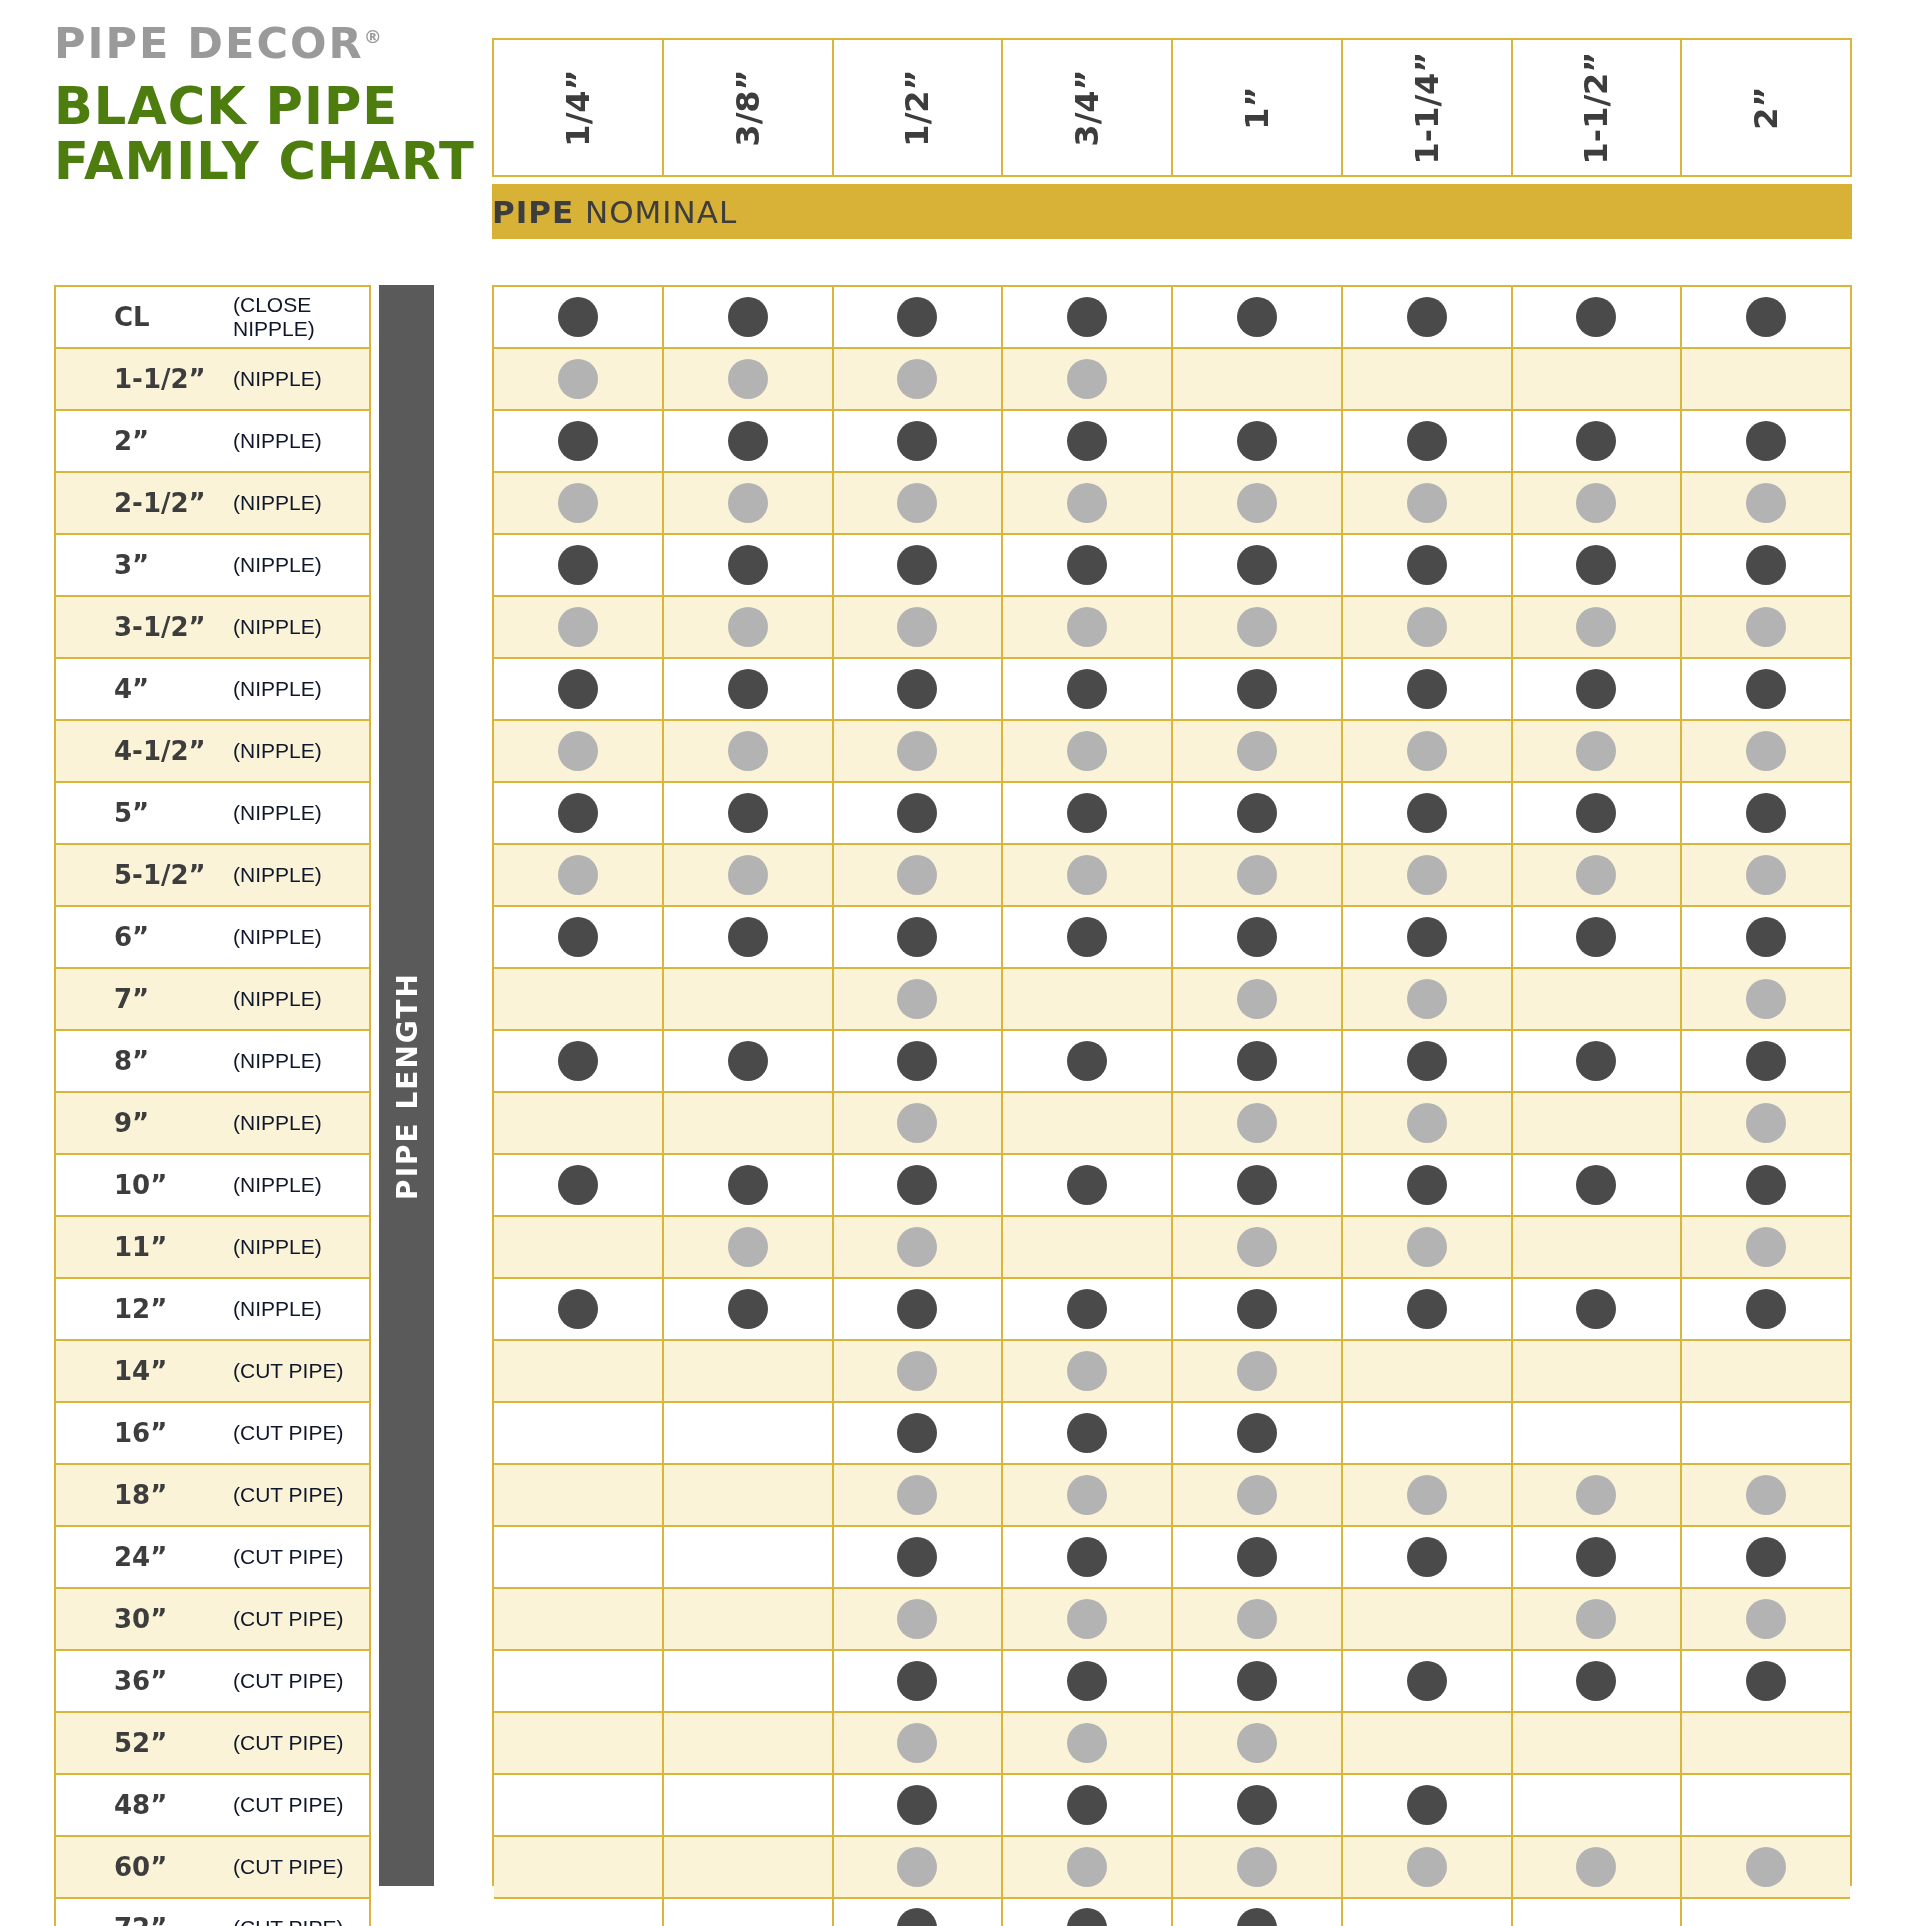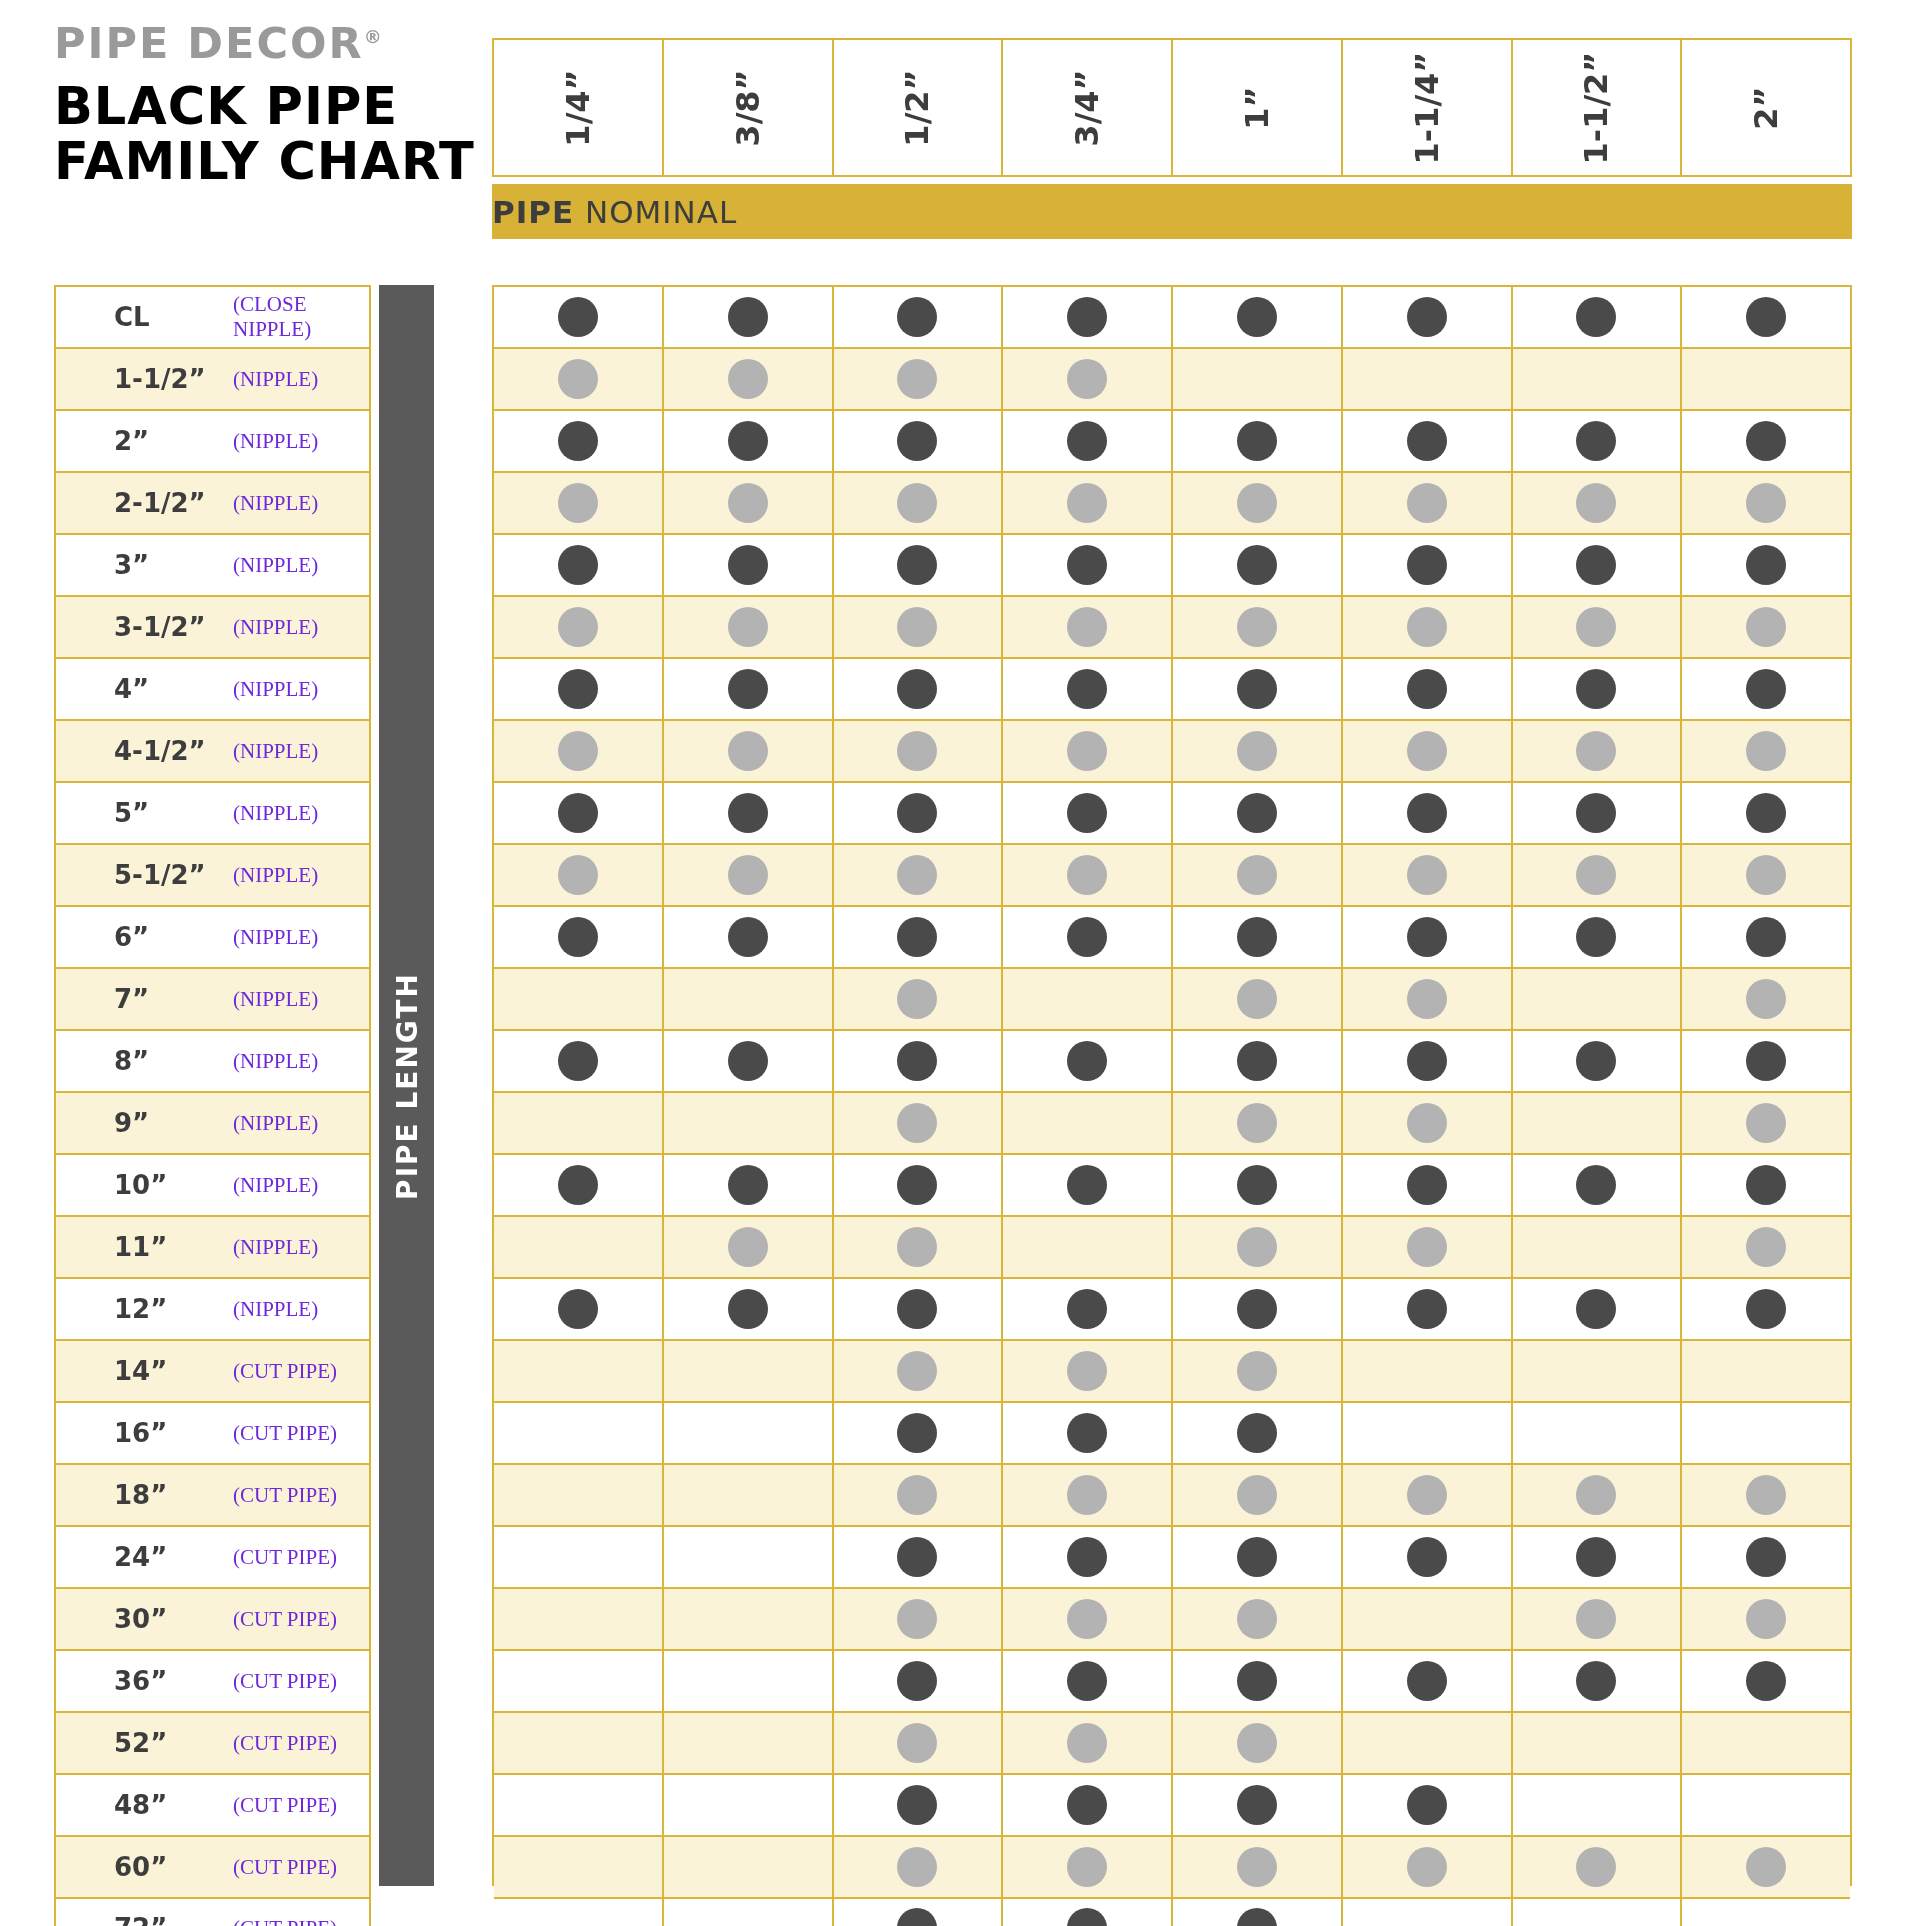--- a/index.html
+++ b/index.html
@@ -36,21 +36,21 @@
     white-space: nowrap;
   }
   .brand .reg {
     font-size: 18px;
     vertical-align: super;
   }
   .title-main {
     margin-top: 14px;
     font-size: 51px;
     font-weight: bold;
-    color: #000000;
+    color: #4d7c0f;
     line-height: 1.08;
     letter-spacing: 1px;
     font-family: "DejaVu Sans", sans-serif;
   }
 
   
   .row-labels {
     position: absolute;
     left: 54px;
     top: 285px;
@@ -72,22 +72,22 @@
     font-size: 26px;
     font-weight: bold;
     color: #3d3d3d;
     padding-left: 22px;
     min-width: 119px;
     font-family: "DejaVu Sans", sans-serif;
     margin-left: 36px;
   }
   .row-label .kind {
     font-size: 21px;
-    color: #6d28d9;
-    font-family: Liberation Serif, serif;
+    color: #0f172a;
+    font-family: Liberation Sans, sans-serif;
   }
 
   
   .vbar {
     position: absolute;
     left: 379px;
     top: 285px;
     width: 55px;
     height: 1601px;
     background: #5a5a5a;

